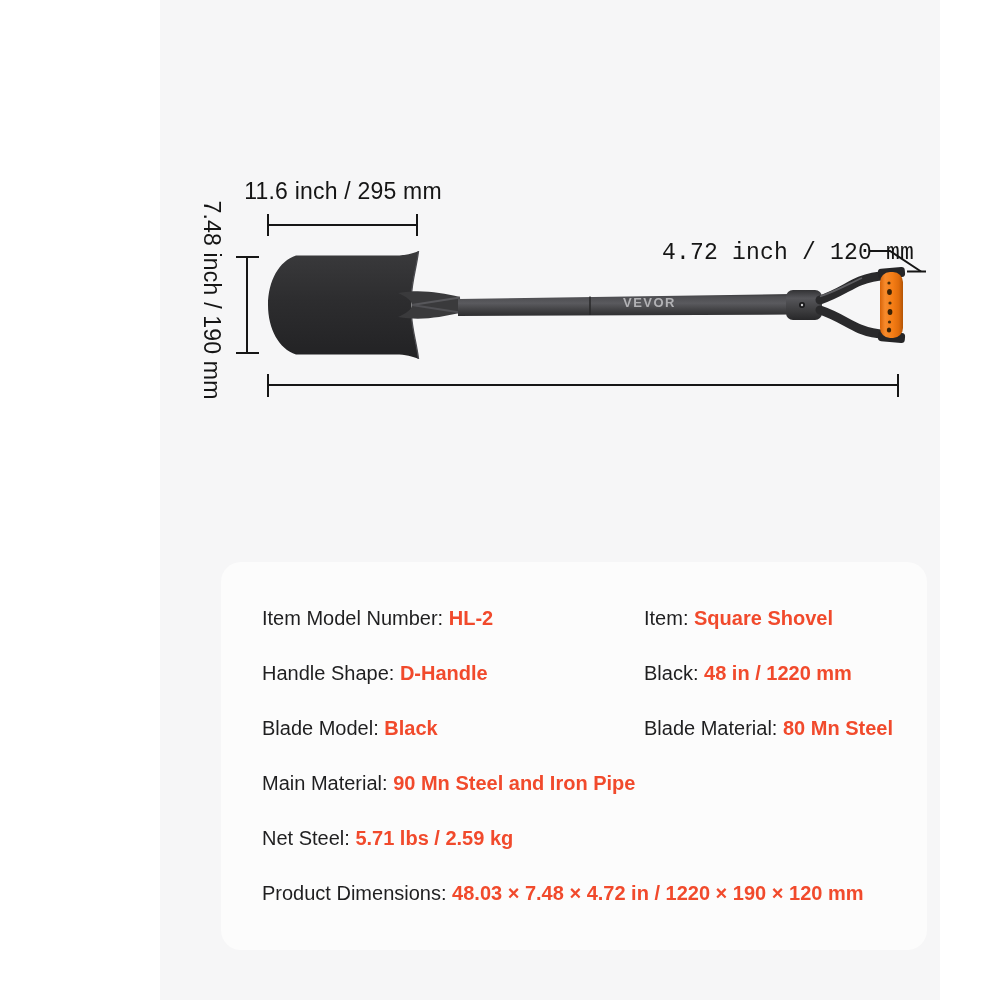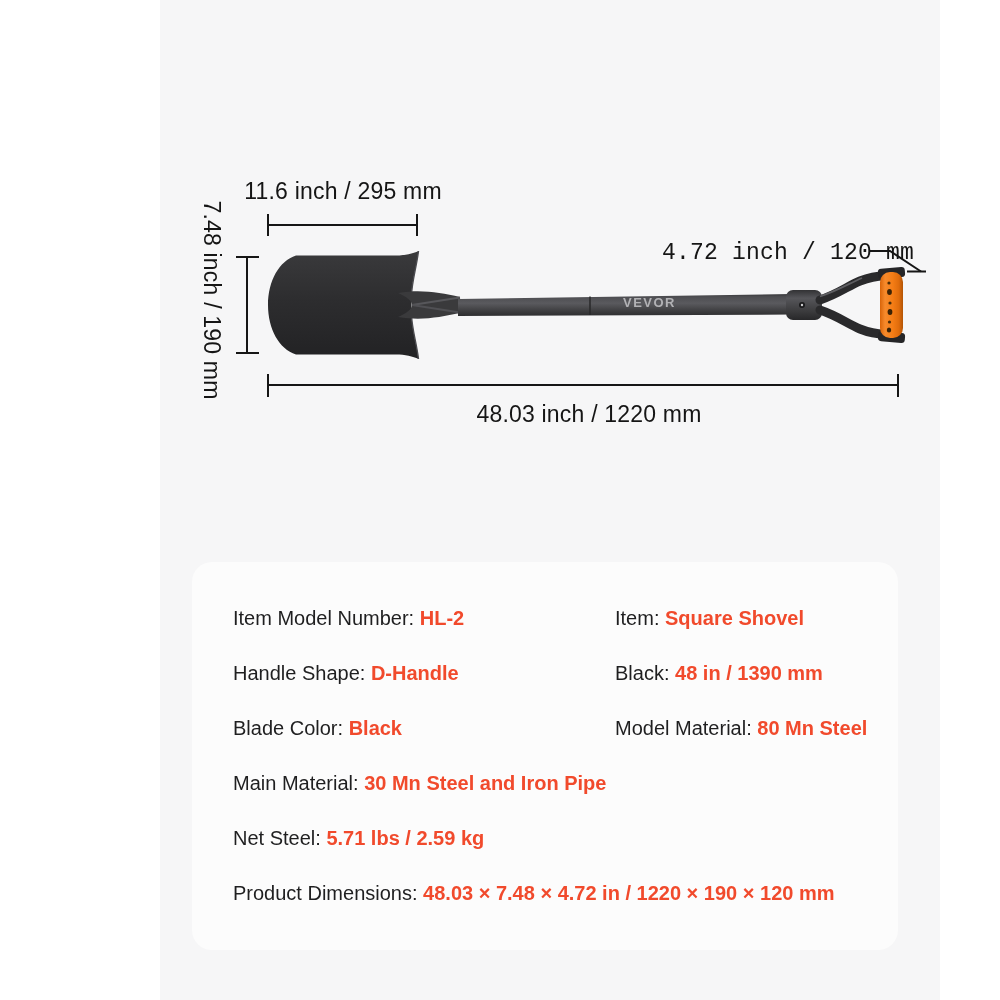--- a/index.html
+++ b/index.html
@@ -6,21 +6,21 @@
   body{background:#ffffff;font-family:"Liberation Sans", sans-serif;}
   .canvas{position:relative;width:880px;height:1000px;background:#ffffff;overflow:hidden;margin:0 auto;}
   .content-bg{position:absolute;left:100px;top:0;width:800px;height:1000px;background:#f6f6f7;}
   .figure-svg{position:absolute;left:0;top:0;width:1000px;height:470px;}
   .dim-label{position:absolute;font-size:23px;color:#151515;letter-spacing:0.2px;white-space:nowrap;}
   .dim-label.center{text-align:center;}
   .dim-label.right{text-align:center;font-family:Liberation Mono, monospace;}
   .rotated{transform:rotate(90deg);transform-origin:center center;text-align:center;}
   .brand-label{position:absolute;left:563px;top:295px;width:38px;text-align:center;
     font-size:13px;font-weight:bold;letter-spacing:1.5px;color:#b2b2b5;}
-  .spec-panel{position:absolute;left:132px;top:562px;width:706px;height:388px;
+  .spec-panel{position:absolute;left:161px;top:562px;width:706px;height:388px;
     background:#fcfcfc;border-radius:20px;}
   .spec-row{position:absolute;left:41px;height:24px;font-size:20px;white-space:nowrap;}
   .spec-cell{position:absolute;top:0;white-space:nowrap;}
   .cell-left{left:0;}
   .cell-right{left:382px;}
   .spec-label{color:#1f1f20;font-weight:400;}
   .spec-value{color:#f14a2c;font-weight:700;}
 </style>
 </head>
 <body>
@@ -125,56 +125,55 @@
       <line x1="847" y1="271.5" x2="866" y2="271.5"></line>
     </g>
   </svg>
 
   <div class="dim-label center" style="left:183px;top:178px;width:200px;">11.6 inch / 295 mm</div>
 
   <div class="dim-label rotated" style="left:53px;top:288px;width:200px;height:24px;">7.48 inch / 190 mm</div>
 
   <div class="dim-label right" style="left:602px;top:240px;width:200px;">4.72 inch / 120 mm</div>
 
-  <div class="dim-label center" style="left:379px;top:401px;width:300px;">48.03 inch / 1220 mm</div>
 
   <div class="brand-label">VEVOR</div>
 
   <div class="spec-panel">
 
     <div class="spec-row" style="top:45px;">
       <span class="spec-cell cell-left">
         <span class="spec-label">Item Model Number: </span><span class="spec-value">HL-2</span>
       </span>
       <span class="spec-cell cell-right">
         <span class="spec-label">Item: </span><span class="spec-value">Square Shovel</span>
       </span>
     </div>
 
     <div class="spec-row" style="top:100px;">
       <span class="spec-cell cell-left">
         <span class="spec-label">Handle Shape: </span><span class="spec-value">D-Handle</span>
       </span>
       <span class="spec-cell cell-right">
-        <span class="spec-label">Black: </span><span class="spec-value">48 in / 1390 mm</span>
+        <span class="spec-label">Black: </span><span class="spec-value">48 in / 1220 mm</span>
       </span>
     </div>
 
     <div class="spec-row" style="top:155px;">
       <span class="spec-cell cell-left">
-        <span class="spec-label">Blade Color: </span><span class="spec-value">Black</span>
+        <span class="spec-label">Blade Model: </span><span class="spec-value">Black</span>
       </span>
       <span class="spec-cell cell-right">
-        <span class="spec-label">Model Material: </span><span class="spec-value">80 Mn Steel</span>
+        <span class="spec-label">Blade Material: </span><span class="spec-value">80 Mn Steel</span>
       </span>
     </div>
 
     <div class="spec-row" style="top:210px;">
       <span class="spec-cell cell-left">
-        <span class="spec-label">Main Material: </span><span class="spec-value">30 Mn Steel and Iron Pipe</span>
+        <span class="spec-label">Main Material: </span><span class="spec-value">90 Mn Steel and Iron Pipe</span>
       </span>
     </div>
 
     <div class="spec-row" style="top:265px;">
       <span class="spec-cell cell-left">
         <span class="spec-label">Net Steel: </span><span class="spec-value">5.71 lbs / 2.59 kg</span>
       </span>
     </div>
 
     <div class="spec-row" style="top:320px;">

